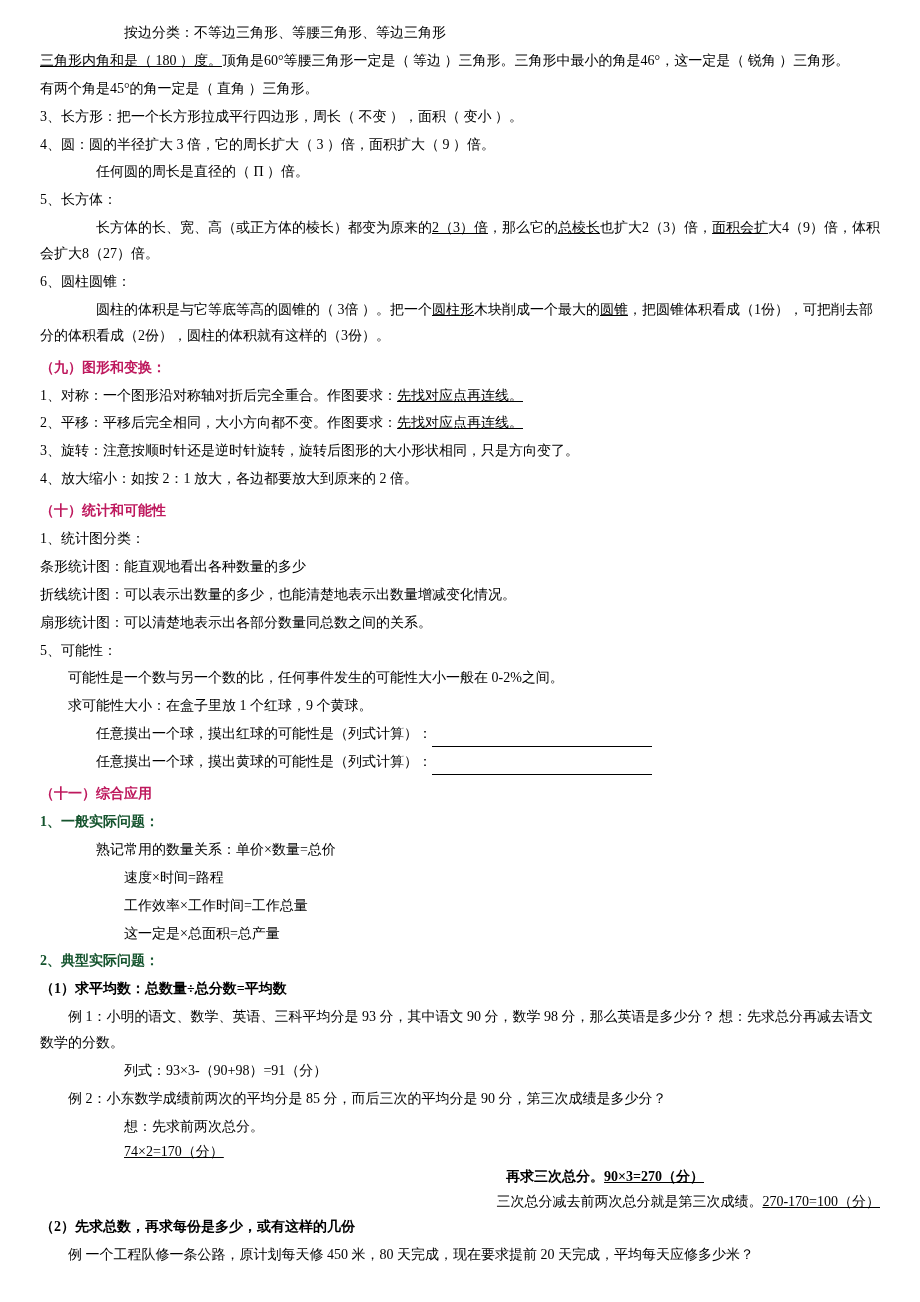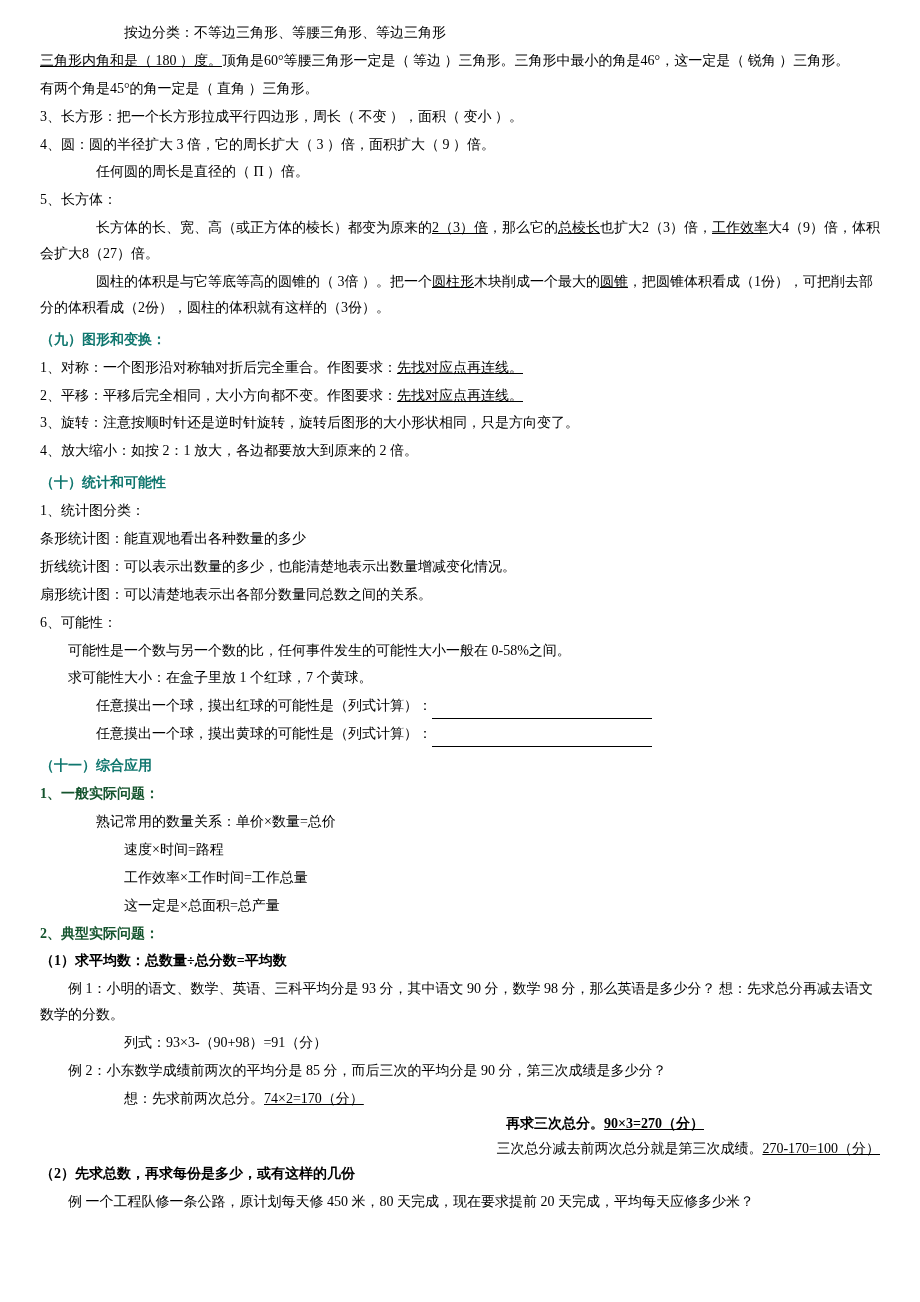--- a/index.html
+++ b/index.html
@@ -17,21 +17,21 @@
     }
     p {
       margin-bottom: 2px;
       line-height: 1.85;
     }
     .indent1 { text-indent: 2em; }
     .indent2 { text-indent: 4em; }
     .indent3 { text-indent: 6em; }
     .underline { text-decoration: underline; }
     .section-title {
-      color: #0f766e;
+      color: #be185d;
       font-weight: bold;
       text-align: right;
     }
     .red-title {
       color: #14532d;
       font-weight: bold;
     }
     .blue-subtitle {
       color: #000000;
       font-weight: bold;
@@ -60,23 +60,24 @@
 
   <p>有两个角是45°的角一定是（ 直角 ）三角形。</p>
 
   <p>3、长方形：把一个长方形拉成平行四边形，周长（ 不变 ），面积（ 变小 ）。</p>
 
   <p>4、圆：圆的半径扩大 3 倍，它的周长扩大（ 3 ）倍，面积扩大（ 9 ）倍。</p>
   <p class="indent2">任何圆的周长是直径的（ Π ）倍。</p>
 
   <p>5、长方体：</p>
   <p class="indent2">
-    长方体的长、宽、高（或正方体的棱长）都变为原来的<span class="underline">2（3）倍</span>，那么它的<span class="underline">总棱长</span>也扩大2（3）倍，<span class="underline">工作效率</span>大4（9）倍，体积会扩大8（27）倍。
+    长方体的长、宽、高（或正方体的棱长）都变为原来的<span class="underline">2（3）倍</span>，那么它的<span class="underline">总棱长</span>也扩大2（3）倍，<span class="underline">面积会扩</span>大4（9）倍，体积会扩大8（27）倍。
   </p>
 
+  <p>6、圆柱圆锥：</p>
   <p class="indent2">
     圆柱的体积是与它等底等高的圆锥的（ 3倍 ）。把一个<span class="underline">圆柱形</span>木块削成一个最大的<span class="underline">圆锥</span>，把圆锥体积看成（1份），可把削去部分的体积看成（2份），圆柱的体积就有这样的（3份）。
   </p>
 
 
   <div class="separator"></div>
 
   <p>
     <span class="section-title">（九）图形和变换：</span>
   </p>
@@ -97,26 +98,26 @@
   <div class="separator"></div>
 
   <p>
     <span class="section-title">（十）统计和可能性</span>
   </p>
   <p>1、统计图分类：</p>
   <p>条形统计图：能直观地看出各种数量的多少</p>
   <p>折线统计图：可以表示出数量的多少，也能清楚地表示出数量增减变化情况。</p>
   <p>扇形统计图：可以清楚地表示出各部分数量同总数之间的关系。</p>
 
-  <p>6、可能性：</p>
+  <p>5、可能性：</p>
   <p class="indent1">
-    可能性是一个数与另一个数的比，任何事件发生的可能性大小一般在 0-58%之间。
+    可能性是一个数与另一个数的比，任何事件发生的可能性大小一般在 0-2%之间。
   </p>
   <p class="indent1">
-    求可能性大小：在盒子里放 1 个红球，7 个黄球。
+    求可能性大小：在盒子里放 1 个红球，9 个黄球。
   </p>
   <p class="indent2">
     任意摸出一个球，摸出红球的可能性是（列式计算）：<span class="blank-line"></span>
   </p>
   <p class="indent2">
     任意摸出一个球，摸出黄球的可能性是（列式计算）：<span class="blank-line"></span>
   </p>
 
   <div class="separator"></div>
 
@@ -147,21 +148,21 @@
   </p>
   <p class="indent3">
     列式：93×3-（90+98）=91（分）
   </p>
 
   <p class="indent1 mt4">
     例 2：小东数学成绩前两次的平均分是 85 分，而后三次的平均分是 90 分，第三次成绩是多少分？
   </p>
 
   <div style="padding-left: 6em;">
-    <div style="display: flex; justify-content: flex-start; max-width: 580px;">
+    <div style="display: flex; justify-content: flex-start; max-width: 580px; flex-direction: column;">
       <span>想：先求前两次总分。</span>
       <span class="underline">74×2=170（分）</span>
     </div>
     <div style="display: flex; justify-content: flex-end; max-width: 580px; font-weight: bold;">
       <span>再求三次总分。</span>
       <span class="underline">90×3=270（分）</span>
     </div>
     <div style="display: flex; justify-content: flex-end; max-width: 760px;">
       <span>三次总分减去前两次总分就是第三次成绩。</span>
       <span class="underline">270-170=100（分）</span>

